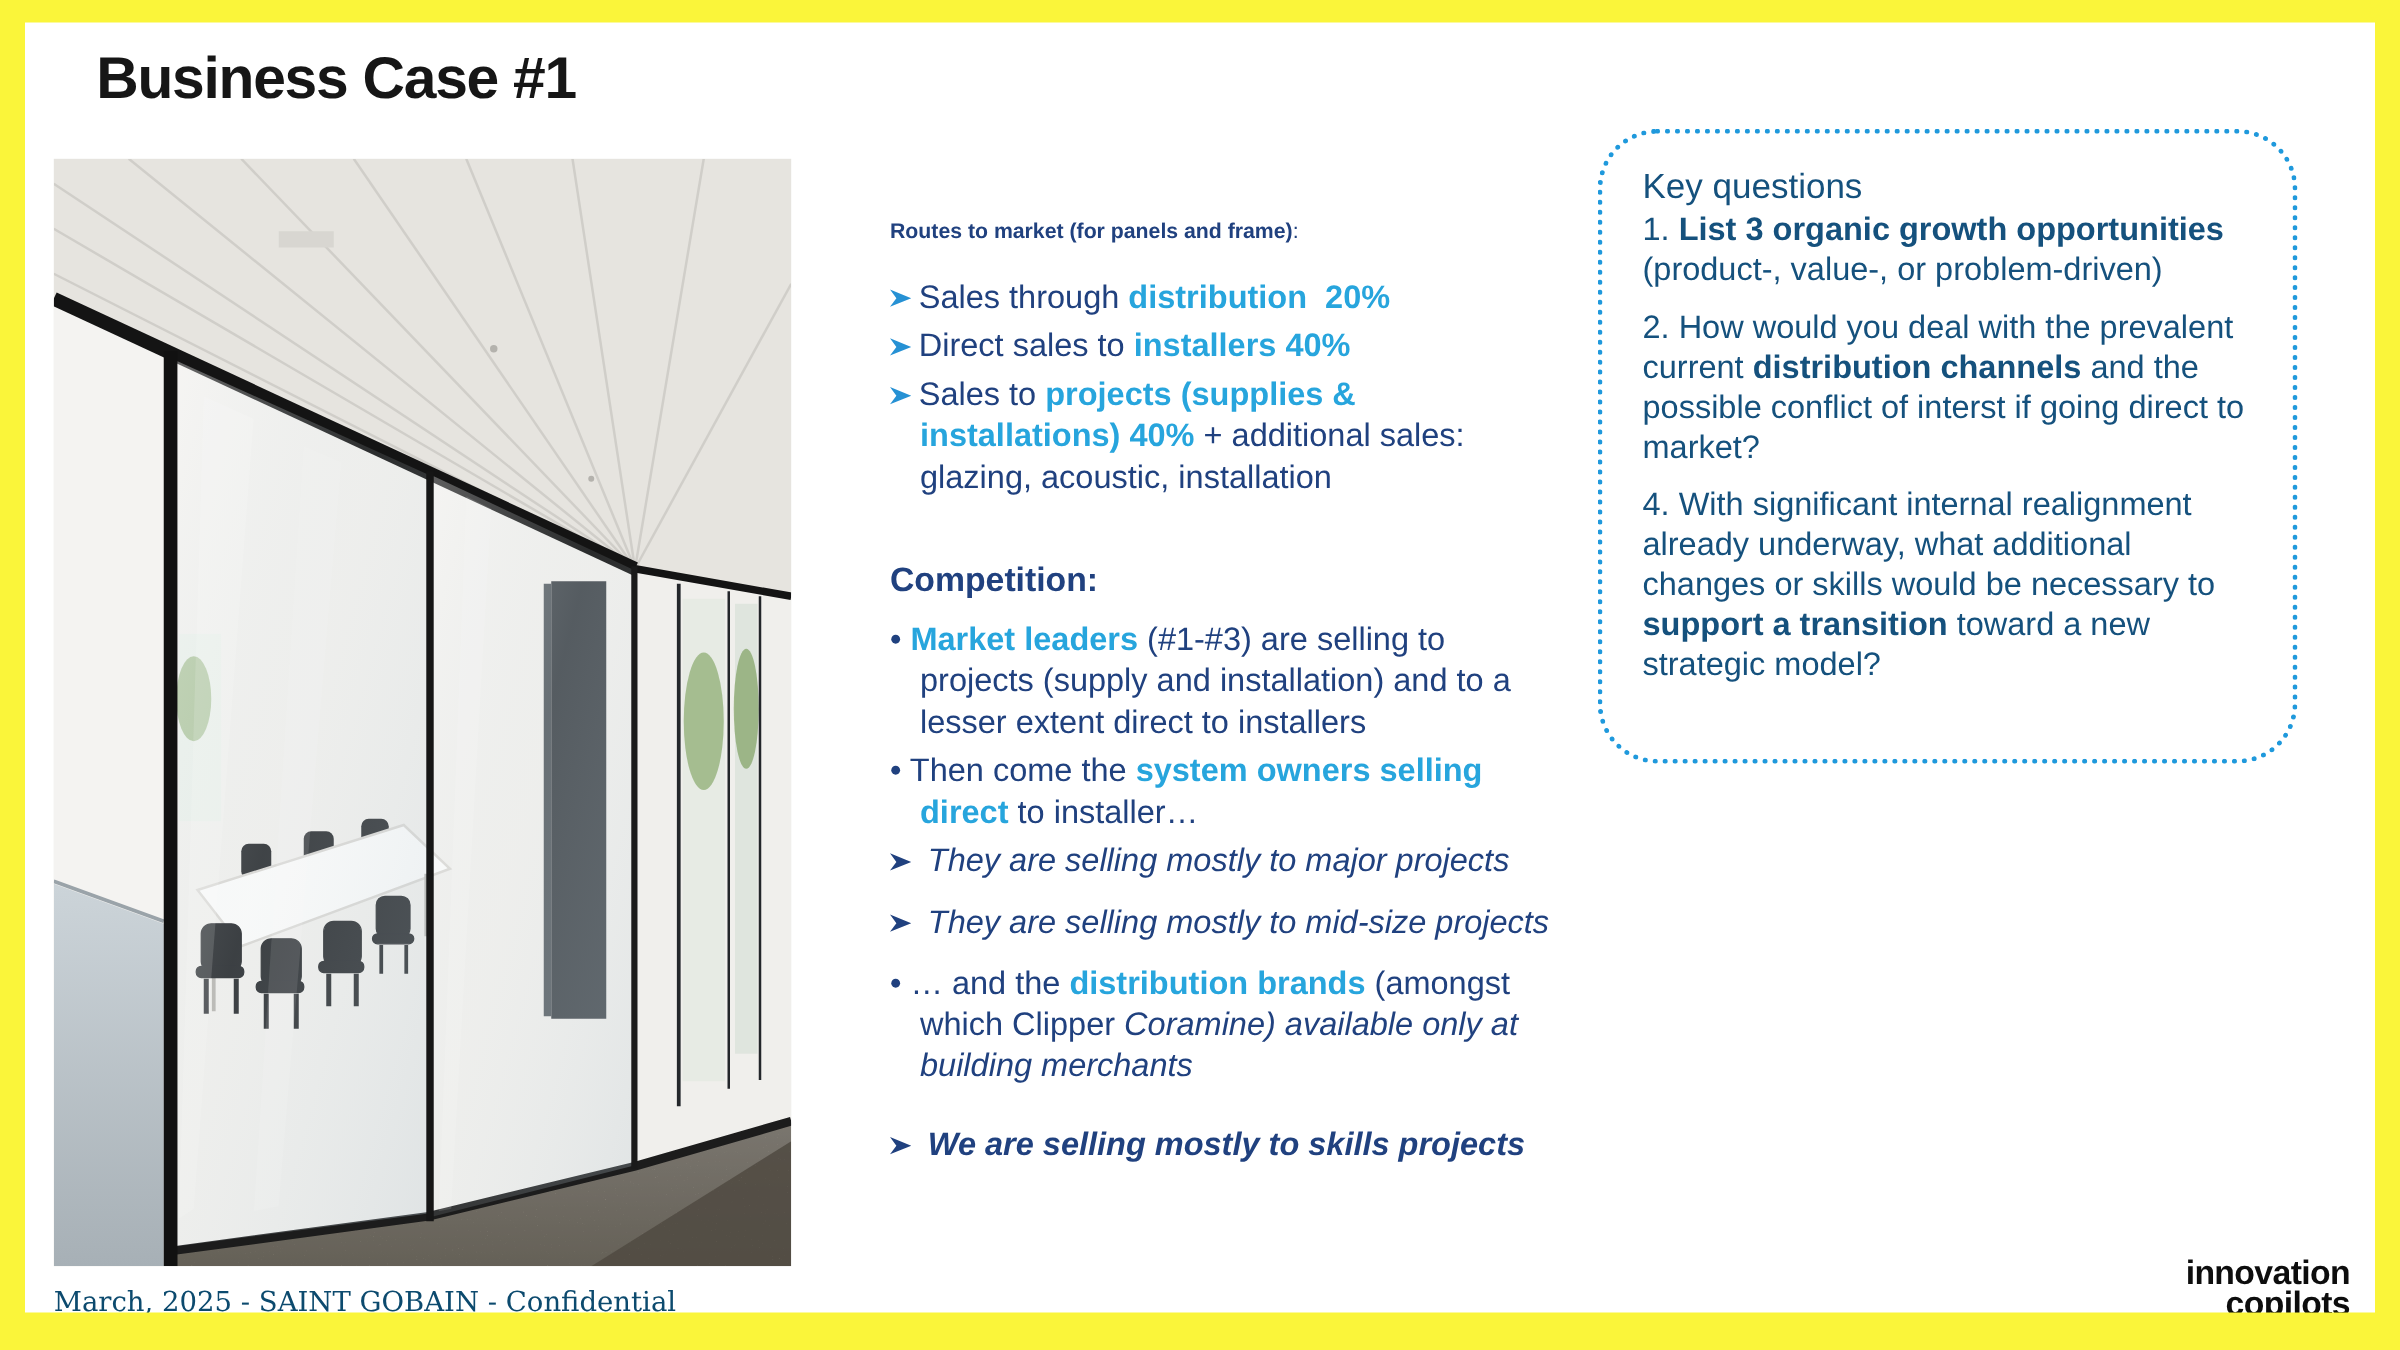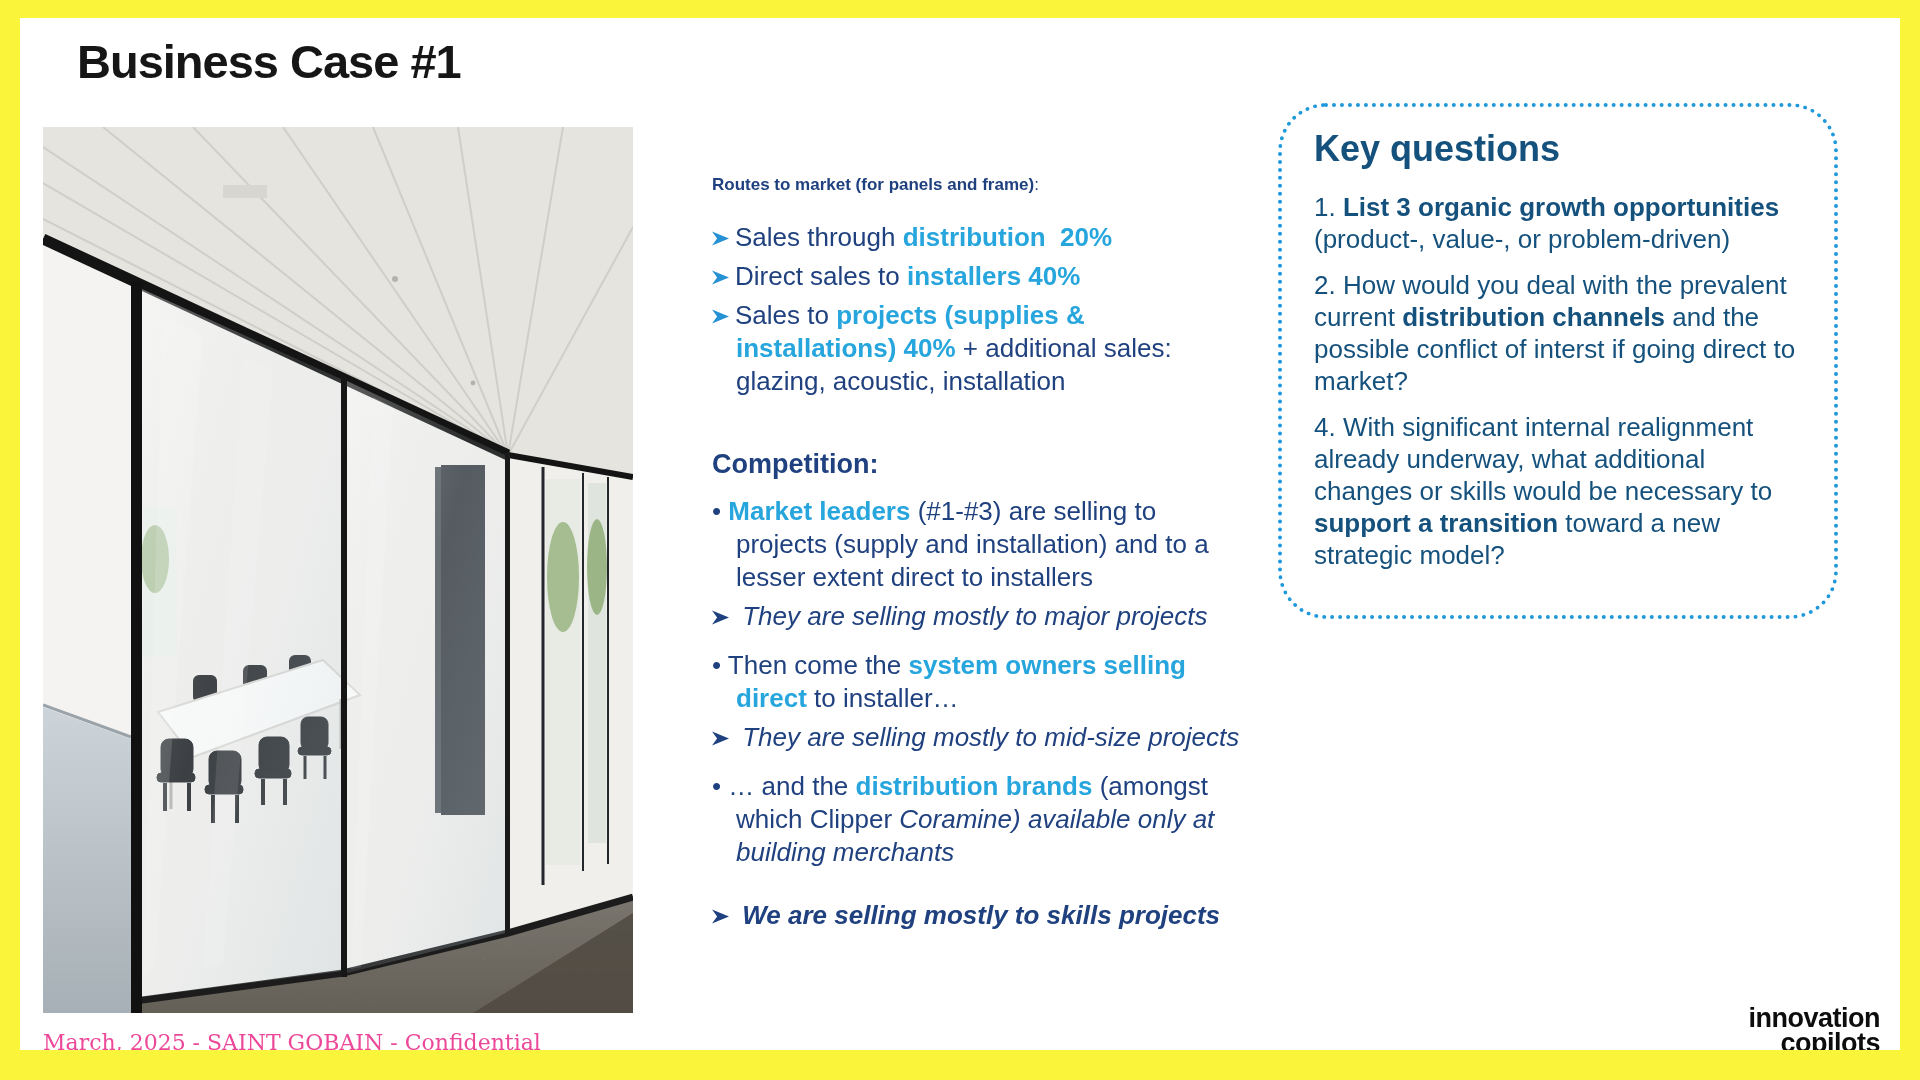--- a/index.html
+++ b/index.html
@@ -41,25 +41,25 @@
   .seg-bi{font-weight:700;font-style:italic;}
   .seg-ar{color:var(--arrowblue);}
   .seg-arn{color:var(--navy);}
   .glyph-arrow-bullet{display:inline-block;width:17px;height:15px;background:currentColor;
     clip-path:polygon(0 4%,100% 50%,0 96%,30% 50%);margin-right:6px;}
 
   
   .keybox{position:absolute;left:1278px;top:103px;width:560px;min-height:508px;
     border:4px dotted var(--boxborder);border-radius:48px;padding:26px 30px 30px 32px;
     color:var(--keynavy);font-size:26px;line-height:32px;}
-  .keybox .kq-heading{font-size:36px;font-weight:700;margin-bottom:26px;}
+  .keybox .kq-heading{font-size:28px;font-weight:400;margin-bottom:2px;}
   .kq-item{margin-bottom:14px;}
 
   .footer{position:absolute;left:43px;top:1030px;font-family:"DejaVu Serif","Liberation Serif",serif;
-    font-size:22px;color:#ec4899;}
+    font-size:22px;color:#0c4a6e;}
   .logo{position:absolute;right:40px;bottom:24px;text-align:right;color:#0d0d0d;
     font-weight:700;font-size:27px;line-height:25px;letter-spacing:-0.5px;}
 </style>
 </head>
 <body>
 
 <div class="frame top"></div>
 <div class="frame bottom"></div>
 <div class="frame left"></div>
 <div class="frame right"></div>
@@ -183,22 +183,22 @@
   <div class="routes-list">
     <div class="line hang"><span class="glyph-arrow-bullet seg-ar"></span><span>Sales through </span><span class="seg-hb">distribution &nbsp;20%</span></div>
     <div class="line hang"><span class="glyph-arrow-bullet seg-ar"></span><span>Direct sales to </span><span class="seg-hb">installers 40%</span></div>
     <div class="line hang"><span class="glyph-arrow-bullet seg-ar"></span><span>Sales to </span><span class="seg-hb">projects (supplies &amp; installations) 40%</span><span> + additional sales: glazing, acoustic, installation</span></div>
   </div>
 
   <div class="comp-heading">Competition:</div>
 
   <div class="comp-list">
     <div class="line hang"><span>• </span><span class="seg-hb">Market leaders</span><span> (#1-#3) are selling to projects (supply and installation) and to a lesser extent direct to installers</span></div>
+    <div class="line hang"><span>• </span><span>Then come the </span><span class="seg-hb">system owners selling direct</span><span> to installer…</span></div>
     <div class="line gap-after"><span class="glyph-arrow-bullet seg-arn"></span><span> </span><span class="seg-i">They are selling mostly to major projects</span></div>
-    <div class="line hang"><span>• </span><span>Then come the </span><span class="seg-hb">system owners selling direct</span><span> to installer…</span></div>
     <div class="line gap-after"><span class="glyph-arrow-bullet seg-arn"></span><span> </span><span class="seg-i">They are selling mostly to mid-size projects</span></div>
     <div class="line hang"><span>• </span><span>… and the </span><span class="seg-hb">distribution brands</span><span> (amongst which Clipper </span><span class="seg-i">Coramine) available only at building merchants</span></div>
     <div class="line final-line"><span class="glyph-arrow-bullet seg-arn"></span><span> </span><span class="seg-bi">We are selling mostly to skills projects</span></div>
   </div>
 </section>
 
 <aside class="keybox">
   <div class="kq-heading">Key questions</div>
   <div class="kq-item"><span>1. </span><span class="seg-b">List 3 organic growth opportunities</span><span> (product-, value-, or problem-driven)</span></div>
   <div class="kq-item"><span>2. How would you deal with the prevalent current </span><span class="seg-b">distribution channels</span><span> and the possible conflict of interst if going direct to market?</span></div>

